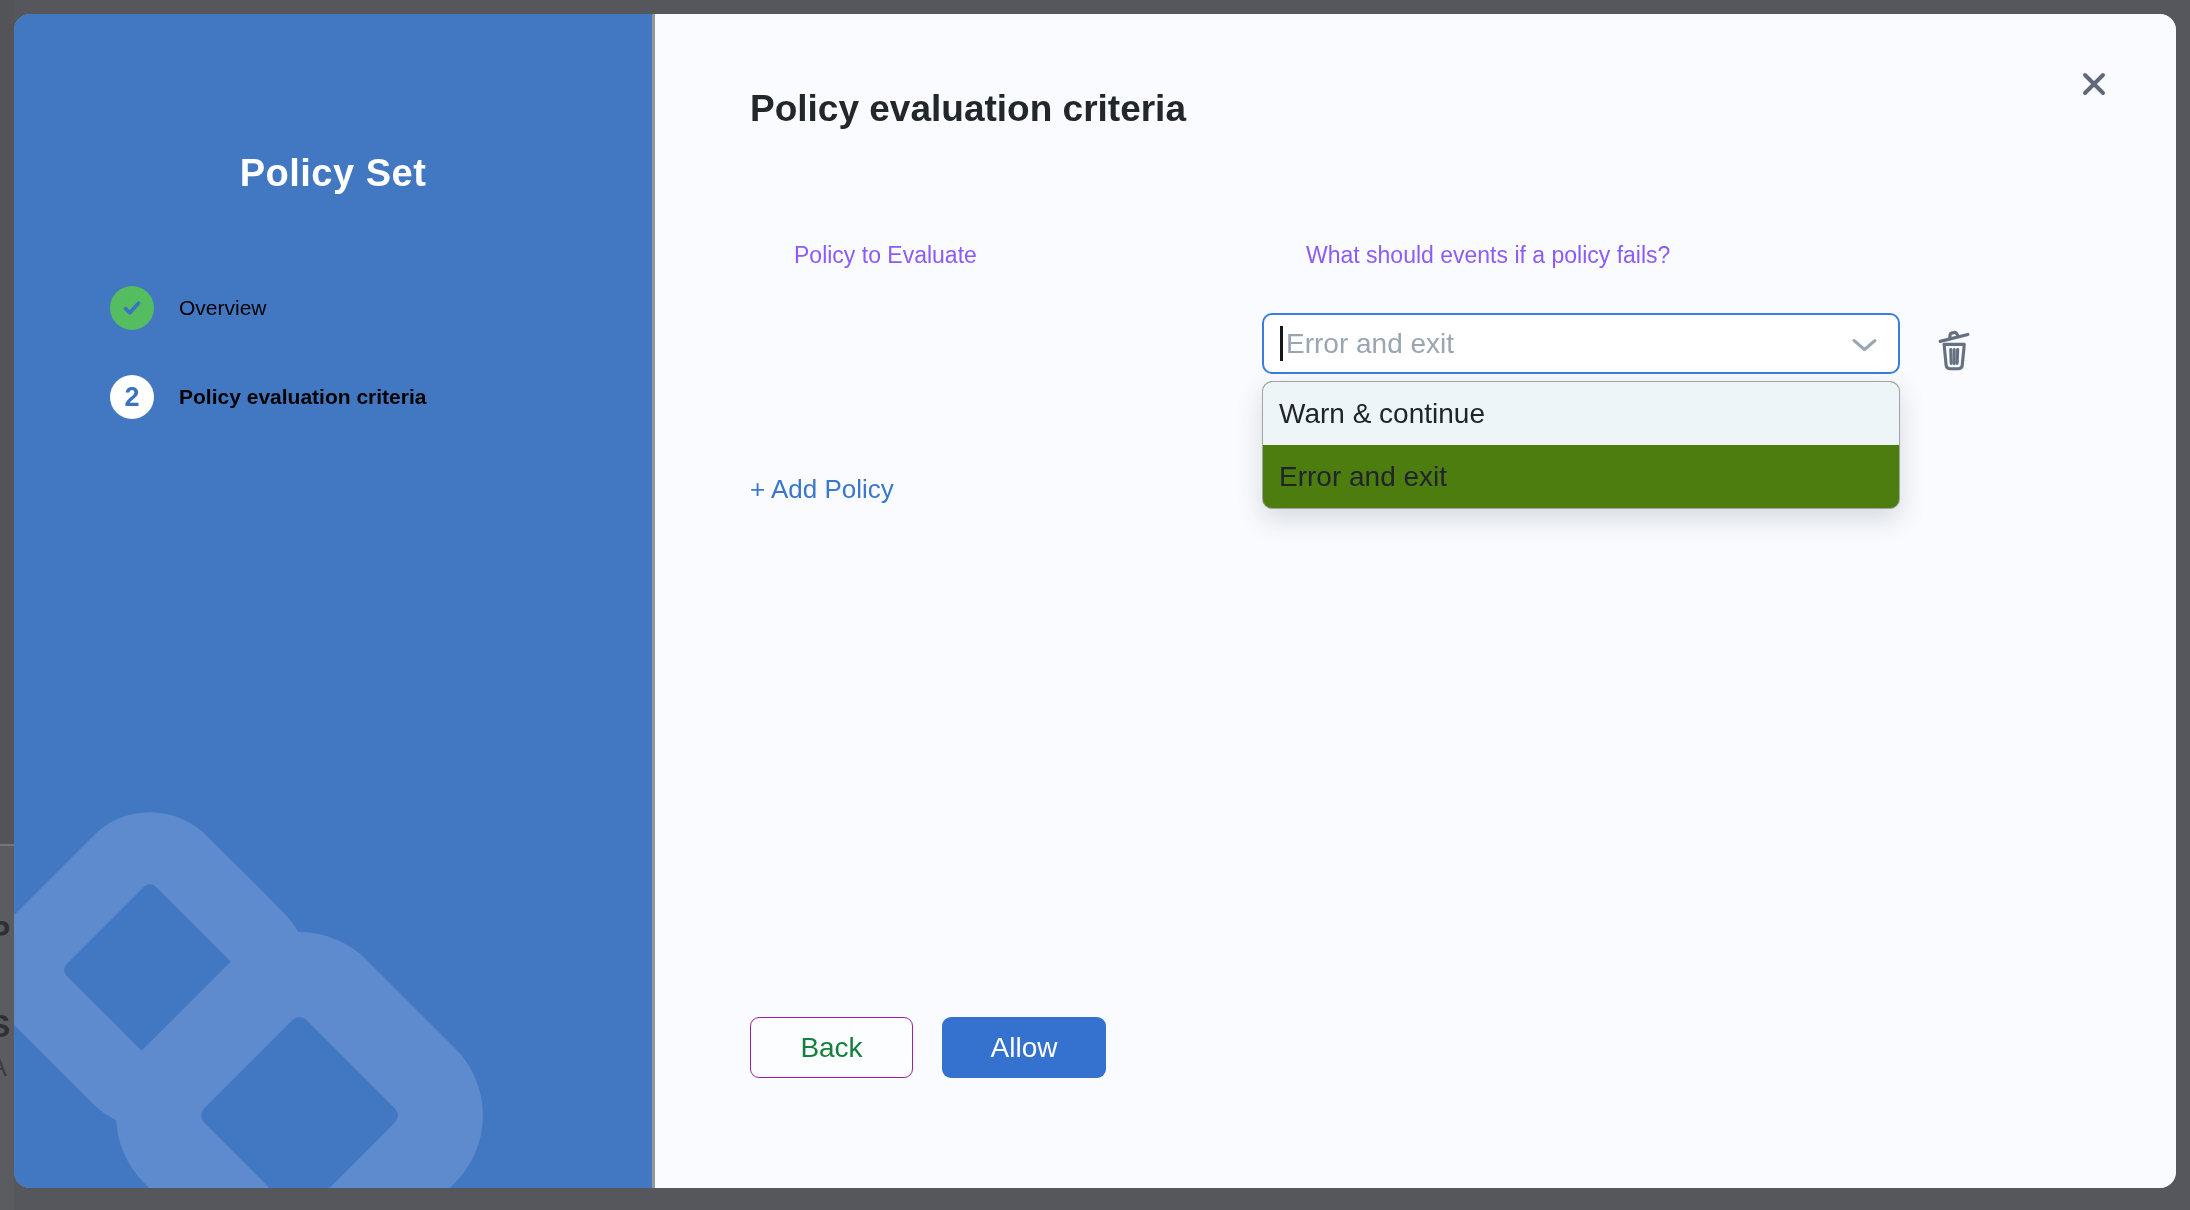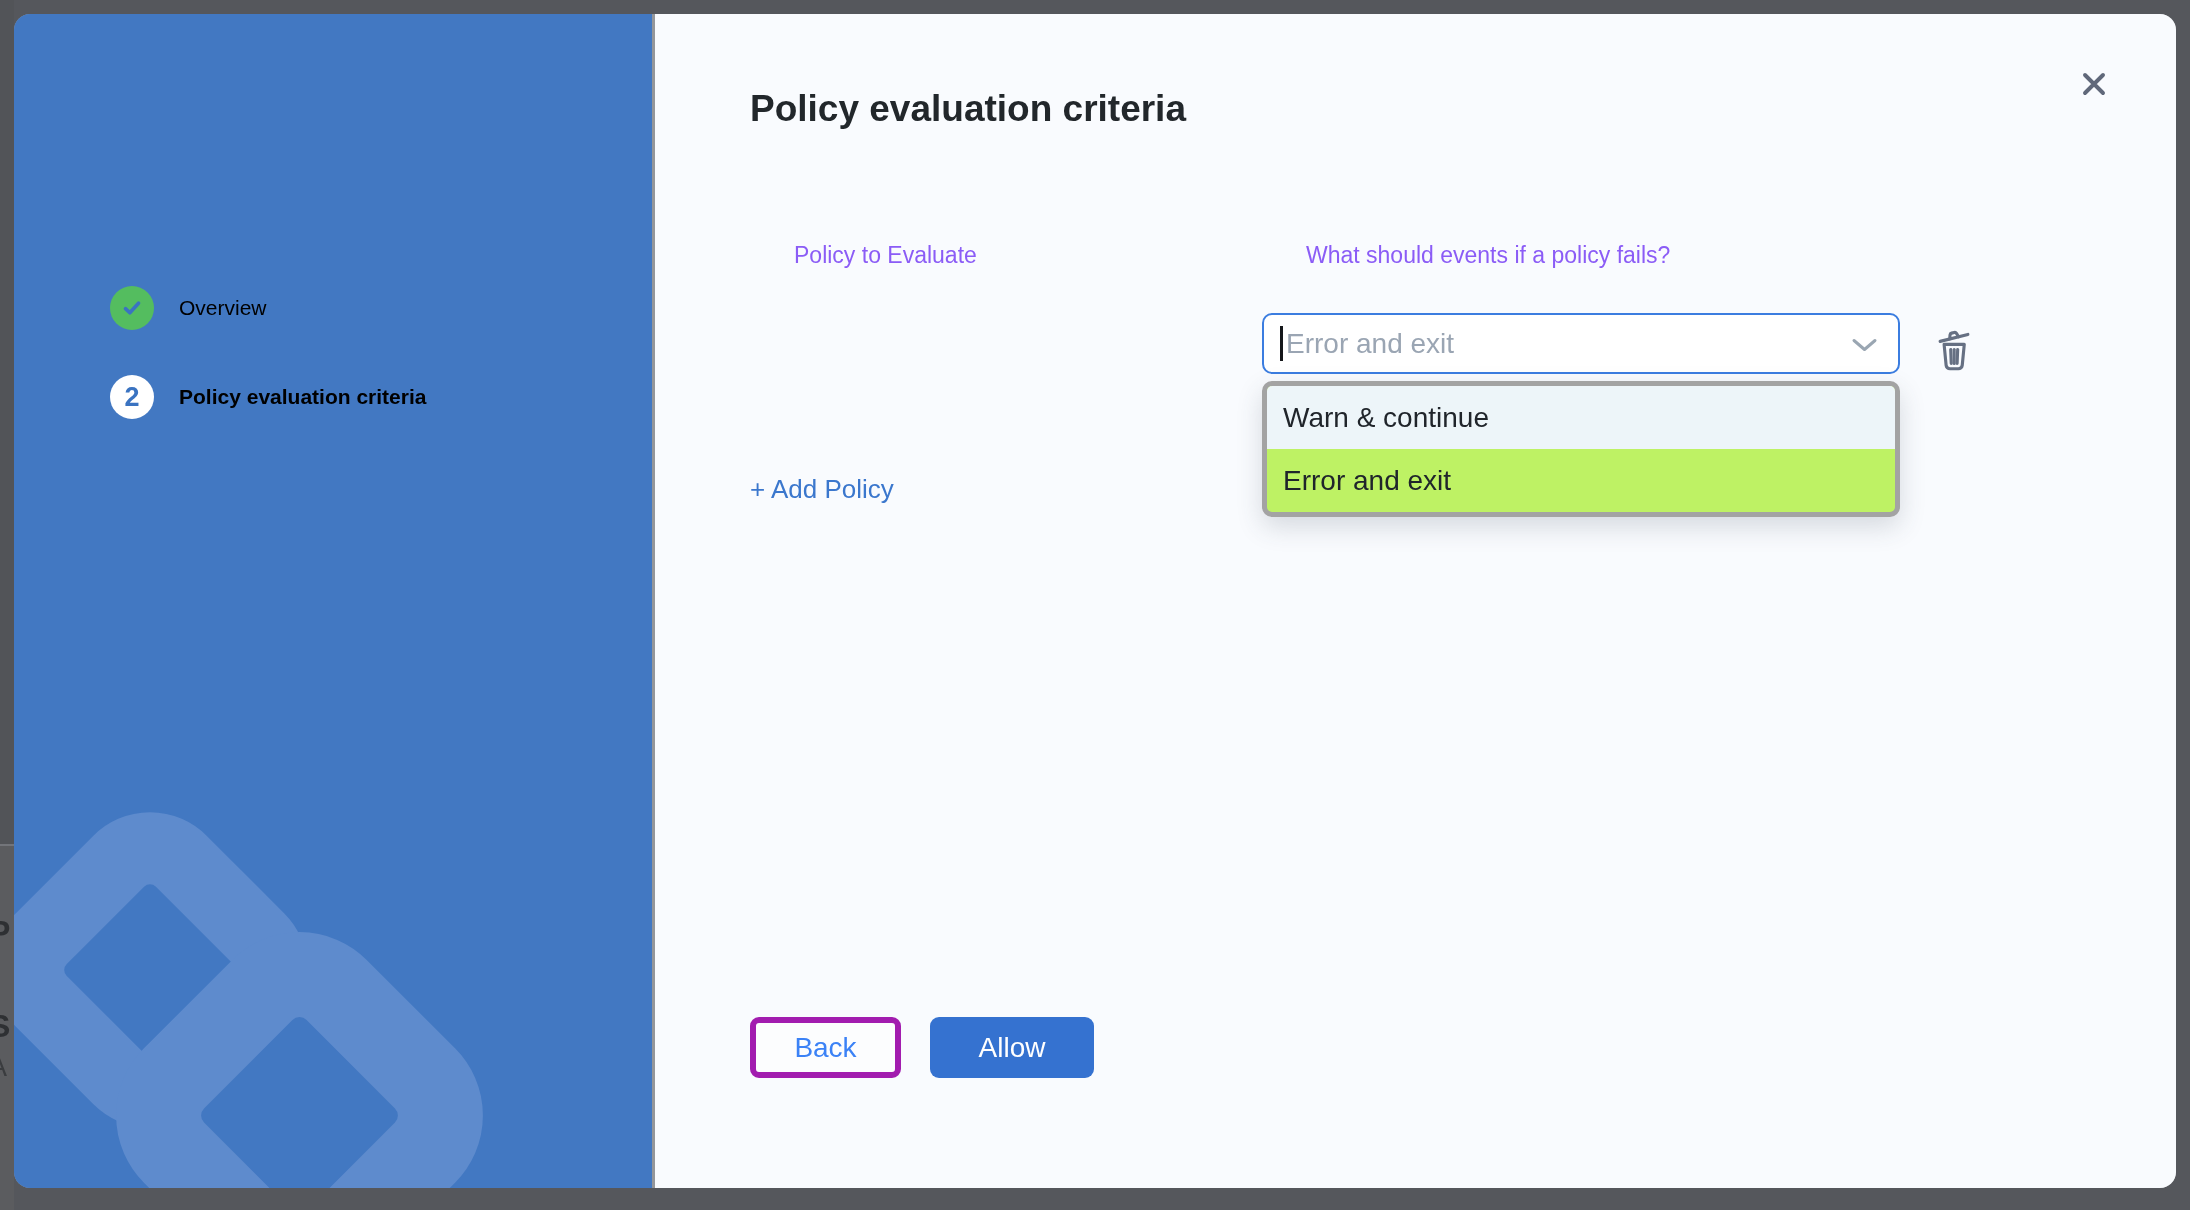--- a/index.html
+++ b/index.html
@@ -90,21 +90,21 @@
   .placeholder { font-size:28px; color:#9aa5b3; }
   .chevron { position:absolute; right:20px; top:22px; }
 
   .trash-btn {
     position:absolute; left:1277px; top:310px; width:44px; height:48px;
     background:none; border:none; padding:0; cursor:pointer;
   }
 
   .dropdown-menu {
     position:absolute; left:607px; top:367px; width:638px; z-index:5;
-    background:#bef264; border-radius:10px; border:5px solid #a3a3a3;
+    background:#4d7c0f; border-radius:10px; border:1px solid #a3a3a3;
     box-shadow:0 10px 26px rgba(55,65,85,0.18);
     overflow:hidden;
     text-align:right;
   }
   .dropdown-option {
     height:63px; display:flex; align-items:center; padding-left:16px;
     font-size:28px; color:#20252b; cursor:pointer;
   }
   .dropdown-option.highlighted { background:#edf5f9; }
 
@@ -115,21 +115,21 @@
     font-size:26px; color:#3b77cd;
   }
 
   .btn-row { position:absolute; left:95px; top:1003px; display:flex; gap:29px; }
   .btn {
     height:61px; border-radius:9px; font-family:"Liberation Sans", sans-serif;
     font-size:28px; display:flex; align-items:center; justify-content:center;
     cursor:pointer;
   }
   .btn-back {
-    width:151px; background:#fcfdfe; border:6px solid #a21caf; color:#3b82f6;
+    width:163px; background:#fcfdfe; border:1px solid #a21caf; color:#15803d;
   }
   .btn-finish {
     width:164px; background:#3572d0; border:none; color:#ffffff;
   }
 </style>
 </head>
 <body>
 
 <div id="stage">
 
@@ -137,20 +137,21 @@
   <div class="strip-left-line"></div>
   <div class="strip-left-bot">
     <span class="partial-letter pl-0">P</span>
     <span class="partial-letter pl-1">S</span>
     <span class="partial-letter pl-2">A</span>
   </div>
 
   <div class="modal">
 
     <div class="sidebar">
+      <div class="sidebar-title">Policy Set</div>
 
       <div class="step-row row-1">
         <div class="step-circle done">
           <svg width="26" height="26" viewBox="0 0 24 24" fill="none">
             <path d="M6 12.6 L10 16.4 L18 7.6" stroke="#3a73c1" stroke-width="3.4" stroke-linecap="round" stroke-linejoin="round"></path>
           </svg>
         </div>
         <div class="step-label">Overview</div>
       </div>
 

